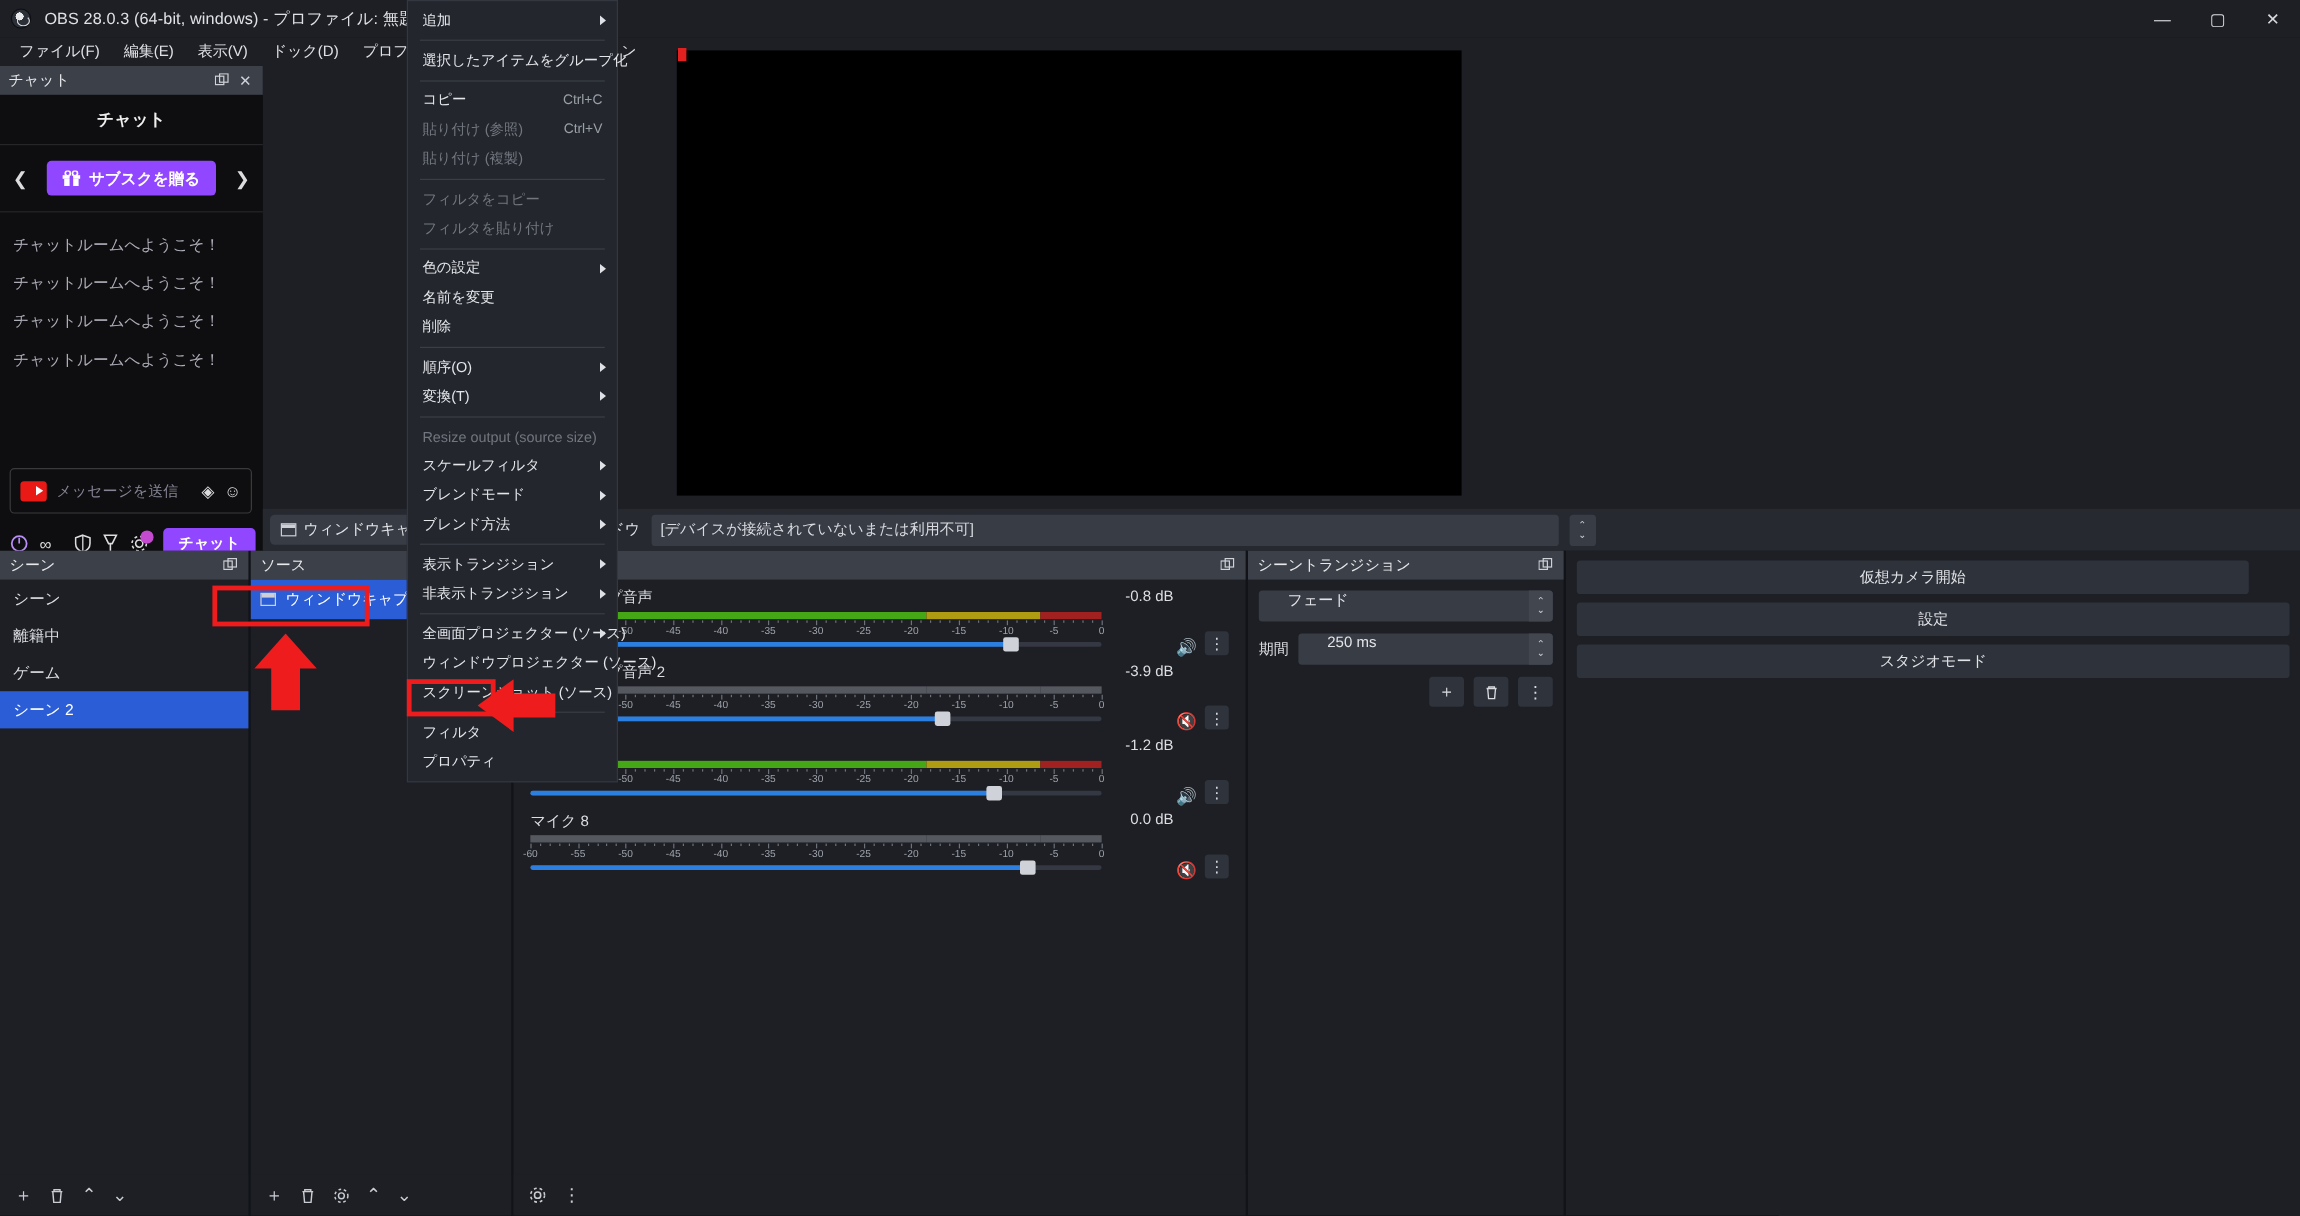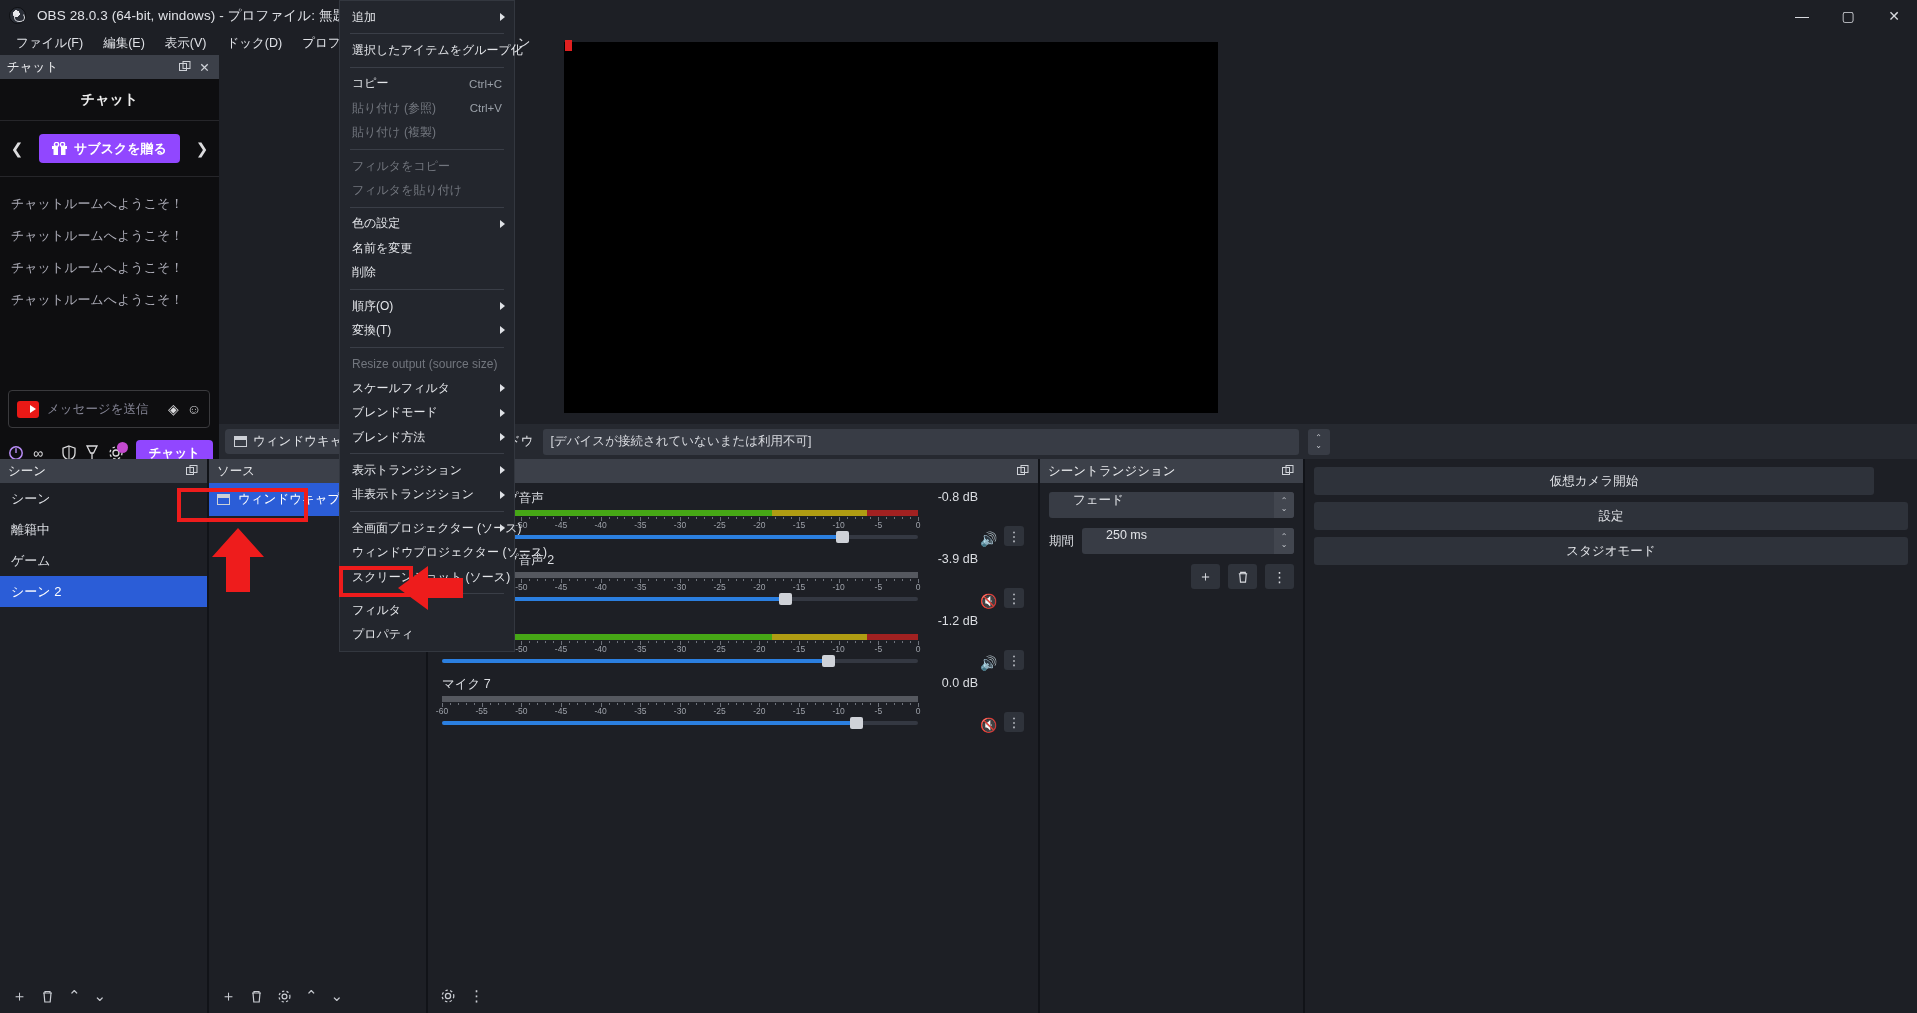--- a/index.html
+++ b/index.html
@@ -629,21 +629,21 @@
             </div>
           <div class="fader">
             <div class="fill" style="width:81%"></div>
             <div class="knob" style="left:calc(81% - 6px)"></div>
           </div>
           <div class="mx-spk">🔊</div>
           <div class="mx-dots">⋮</div>
         </div>
 
         <div class="mx-row">
-          <div class="mx-name">マイク 7</div>
+          <div class="mx-name">マイク 8</div>
           <div class="mx-db">0.0 dB</div>
           <div class="meter muted">
             <div class="seg-g" style="width:330px"></div>
             <div class="seg-y" style="left:330px;width:95px"></div>
             <div class="seg-r" style="left:425px;width:51px"></div>
           </div>
           <div class="scale">
               <div class="tk" style="left: 0px;"></div>
               <div class="lb" style="left: 0px;">-60</div>
               <div class="tk" style="left: 7.93333px; height: 2px;"></div>

